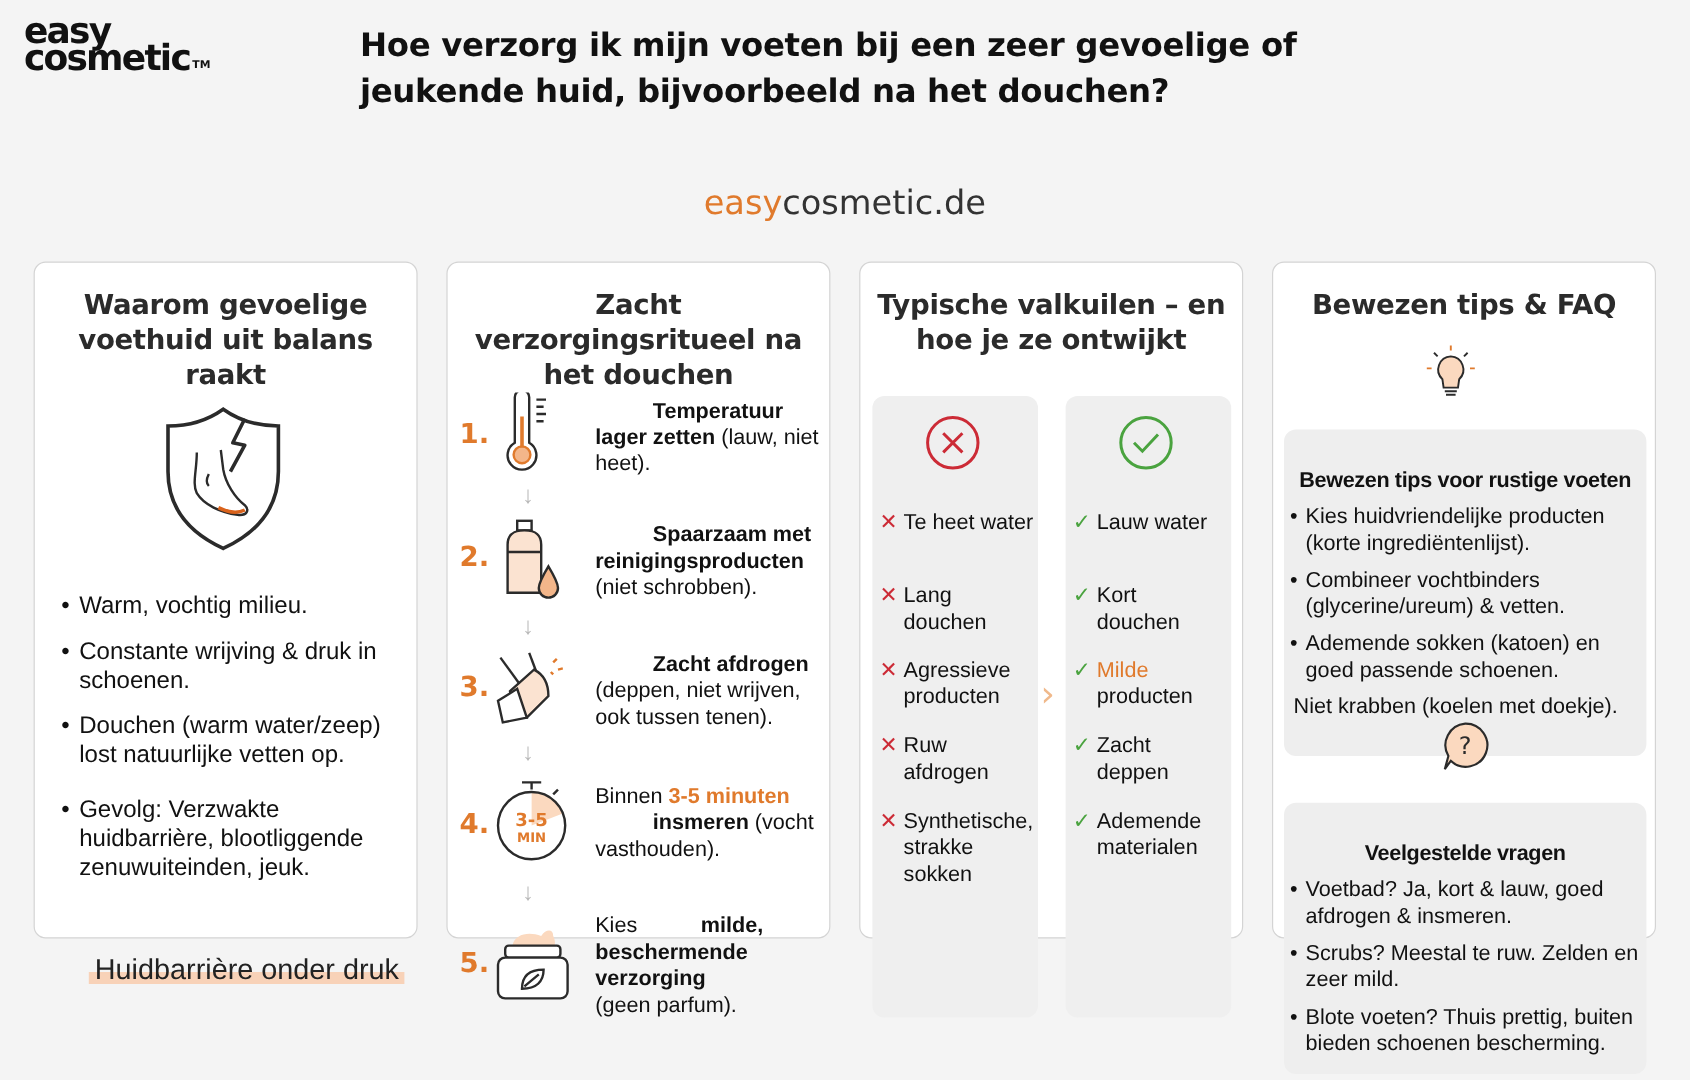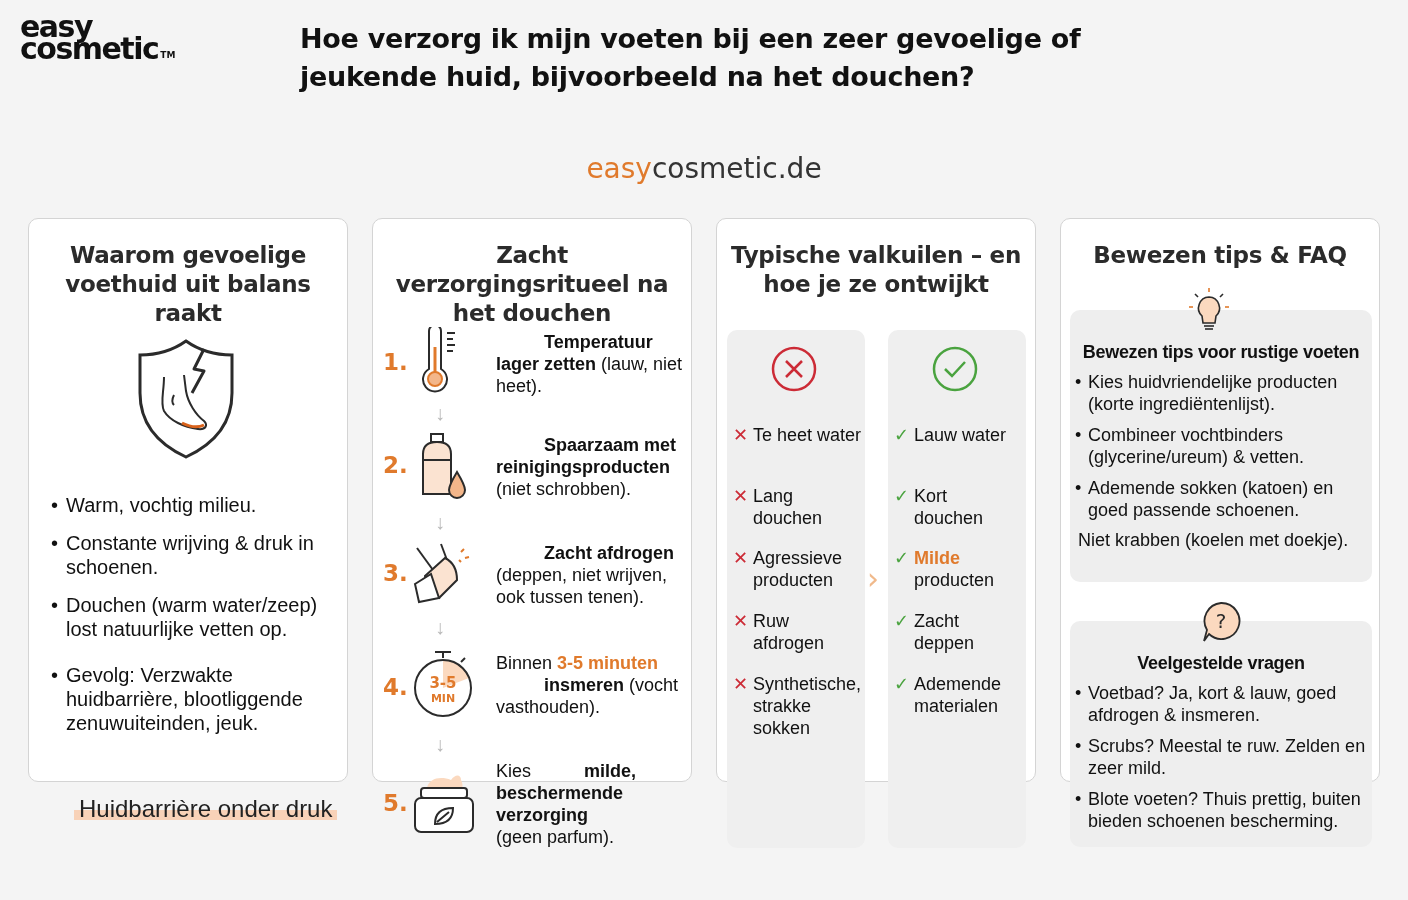--- a/index.html
+++ b/index.html
@@ -35,25 +35,25 @@
   .step-text .orange { color: #e07a2c; font-weight: bold; }
   .arrow-down { position: absolute; left: 62px; color: #b9b9b9; font-size: 20px; }
 
   
   .panel { position: absolute; top: 111px; width: 138px; height: 518px; background: #efefef; border-radius: 10px; }
   .panel-icon { position: absolute; left: 44px; top: 16px; }
   .pitem { position: absolute; left: 6px; width: 132px; font-size: 18px; line-height: 22px; color: #111; padding-left: 20px; }
   .pitem .mark { position: absolute; left: 0; top: 0; font-size: 18px; }
   .mark.x { color: #cc2b36; }
   .mark.v { color: #4aa33f; }
-  .orange-b { color: #e07a2c; font-weight: bold; }
+  .orange-b { color: #e07a2c; font-weight: normal; }
   .chev { position: absolute; left: 150px; top: 342px; color: #f0b98b; font-size: 30px; font-family: "DejaVu Sans", sans-serif; }
 
   
-  .box { position: absolute; left: 9px; width: 302px; background: #eeeeee; border-radius: 10px; }
+  .box { position: absolute; left: 9px; width: 302px; background: #eeeeee; border-radius: 10px; margin-top: 48px; }
   .box-title { text-align: center; font-weight: bold; font-size: 18px; color: #111; margin-top: 32px; letter-spacing: -0.3px; }
   .box ul { margin: 8px 0 0 5px; font-size: 18px; line-height: 22px; color: #111; }
   .box li { list-style: none; position: relative; padding-left: 13px; margin-bottom: 9px; }
   .box li::before { content: "•"; position: absolute; left: 0; top: 0; }
   .box .plain { font-size: 18px; padding-left: 8px; color: #111; }
   .box-icon { position: absolute; left: 126px; }
 </style>
 </head>
 <body>
 

